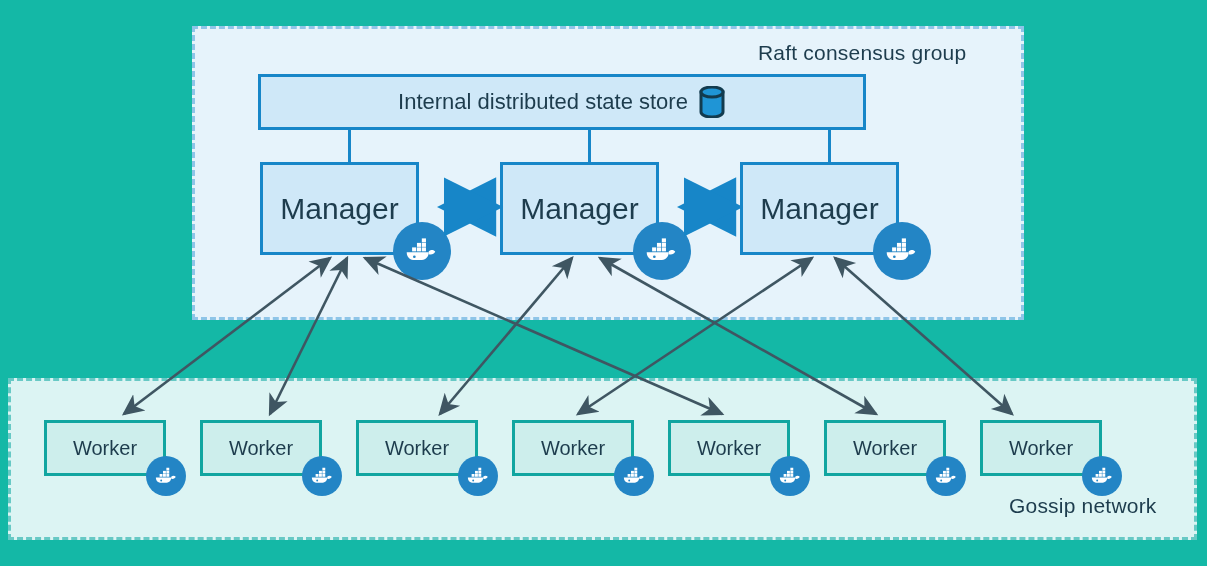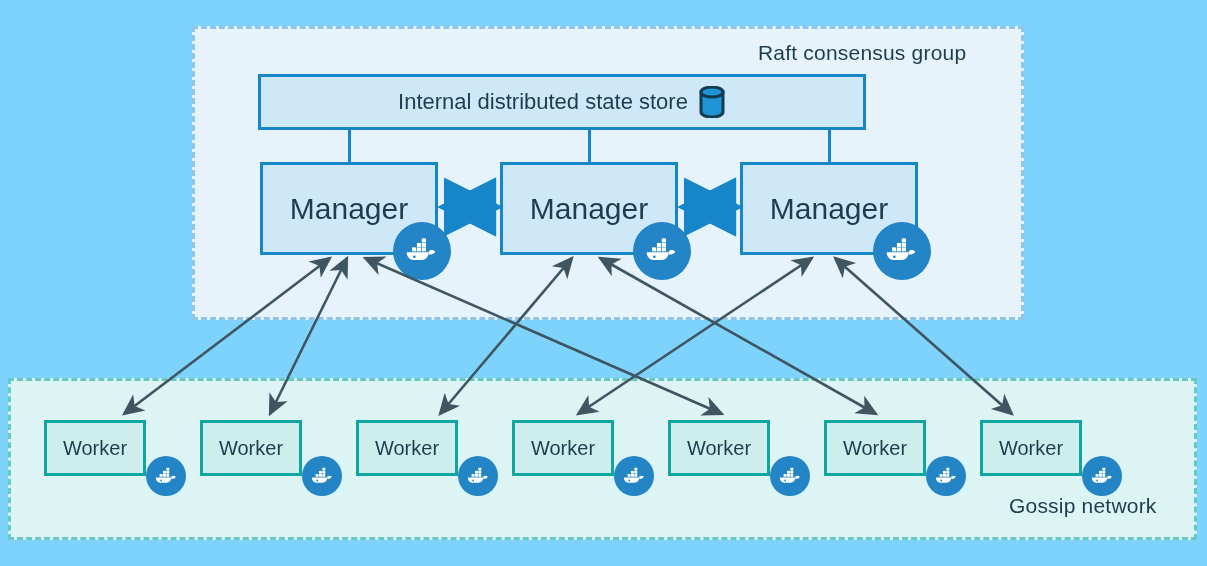--- a/index.html
+++ b/index.html
@@ -10,21 +10,21 @@
   body {
     width: 1207px;
     height: 566px;
     font-family: "Liberation Sans", sans-serif;
     overflow: hidden;
   }
   #stage {
     position: relative;
     width: 1207px;
     height: 566px;
-    background: #7dd3fc;
+    background: #14b8a6;
   }
   
   .group {
     position: absolute;
     box-sizing: border-box;
   }
   #raft-group {
     left: 192px;
     top: 26px;
     width: 832px;
@@ -73,41 +73,41 @@
   #state-store .ss-text {
     color: #1d3c4d;
     font-size: 22px;
     white-space: nowrap;
   }
   .db-icon { display: block; }
   
   .manager {
     position: absolute;
     box-sizing: border-box;
-    width: 178px;
+    width: 159px;
     height: 93px;
     background: #cfe8f8;
     border: 3px solid #1786c8;
     display: flex;
     align-items: center;
     justify-content: center;
   }
   .manager .node-text {
     color: #1d3c4d;
     font-size: 30px;
     white-space: nowrap;
   }
   #manager-0 { left: 260px; top: 162px; }
   #manager-1 { left: 500px; top: 162px; }
   #manager-2 { left: 740px; top: 162px; }
   
   .worker {
     position: absolute;
     box-sizing: border-box;
-    width: 102px;
+    width: 122px;
     height: 56px;
     background: #cdeeec;
     border: 3px solid #11a5a0;
     display: flex;
     align-items: center;
     justify-content: center;
     top: 420px;
   }
   .worker .node-text {
     color: #1d3c4d;

